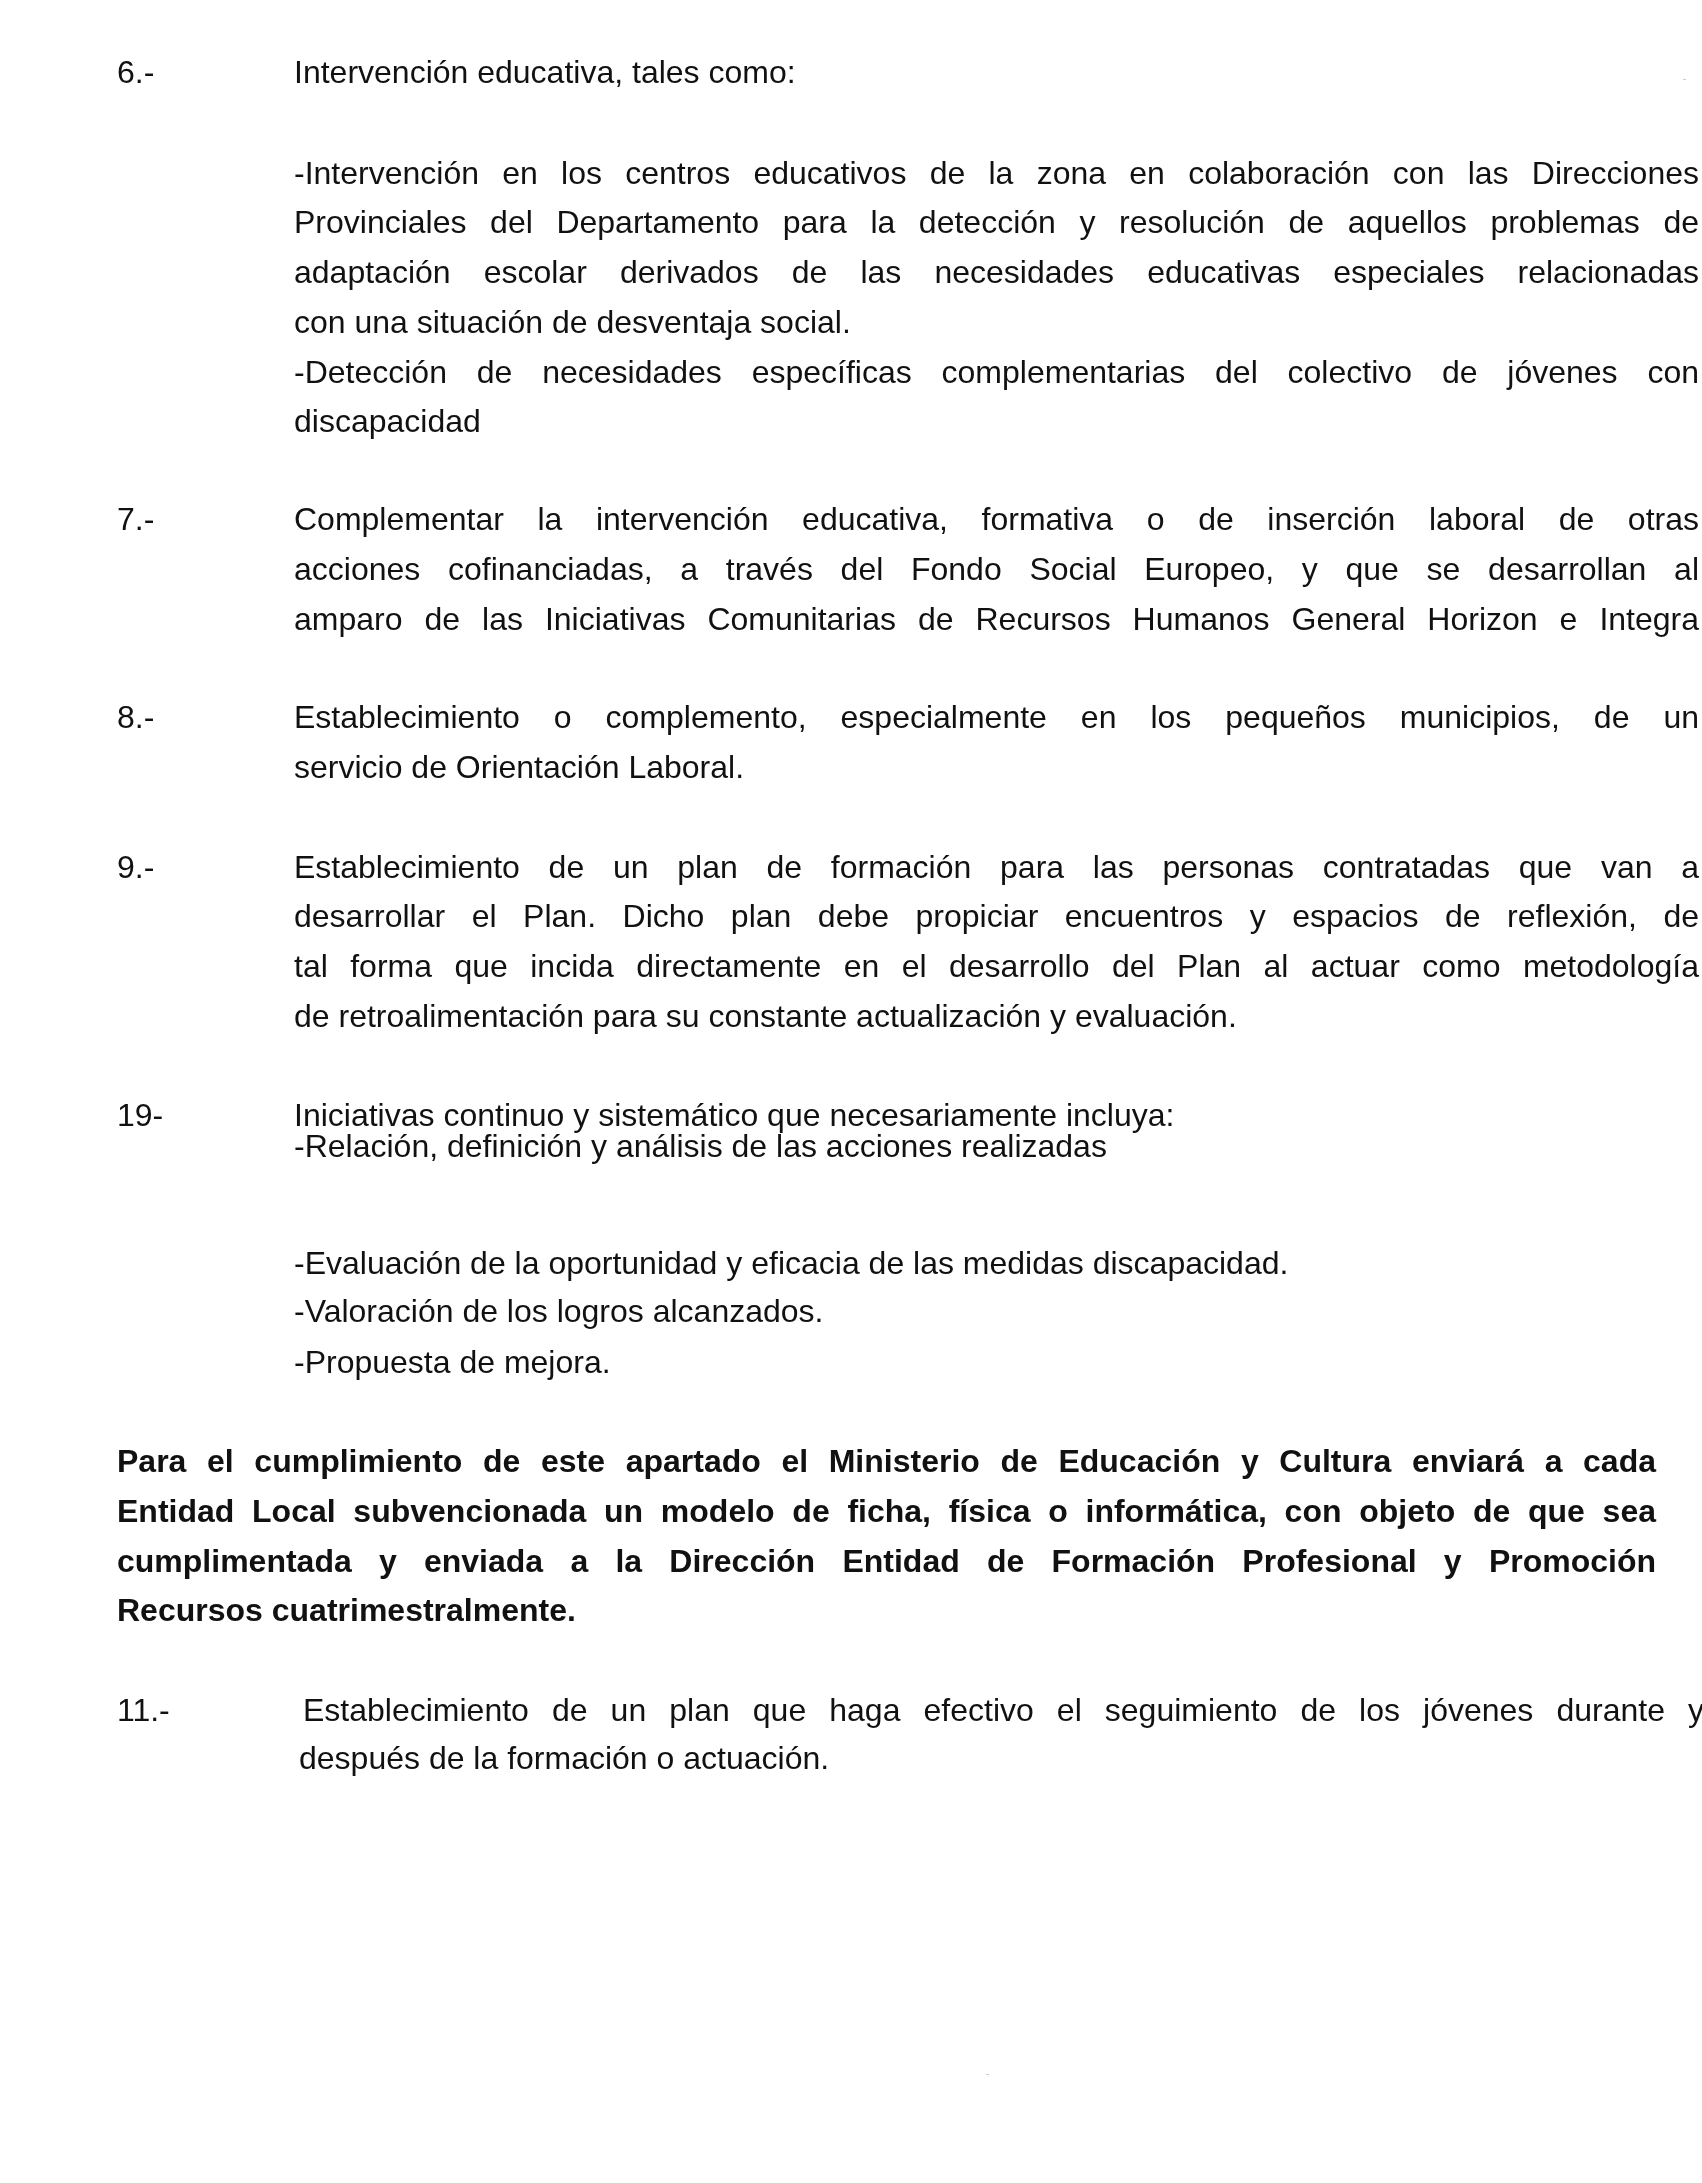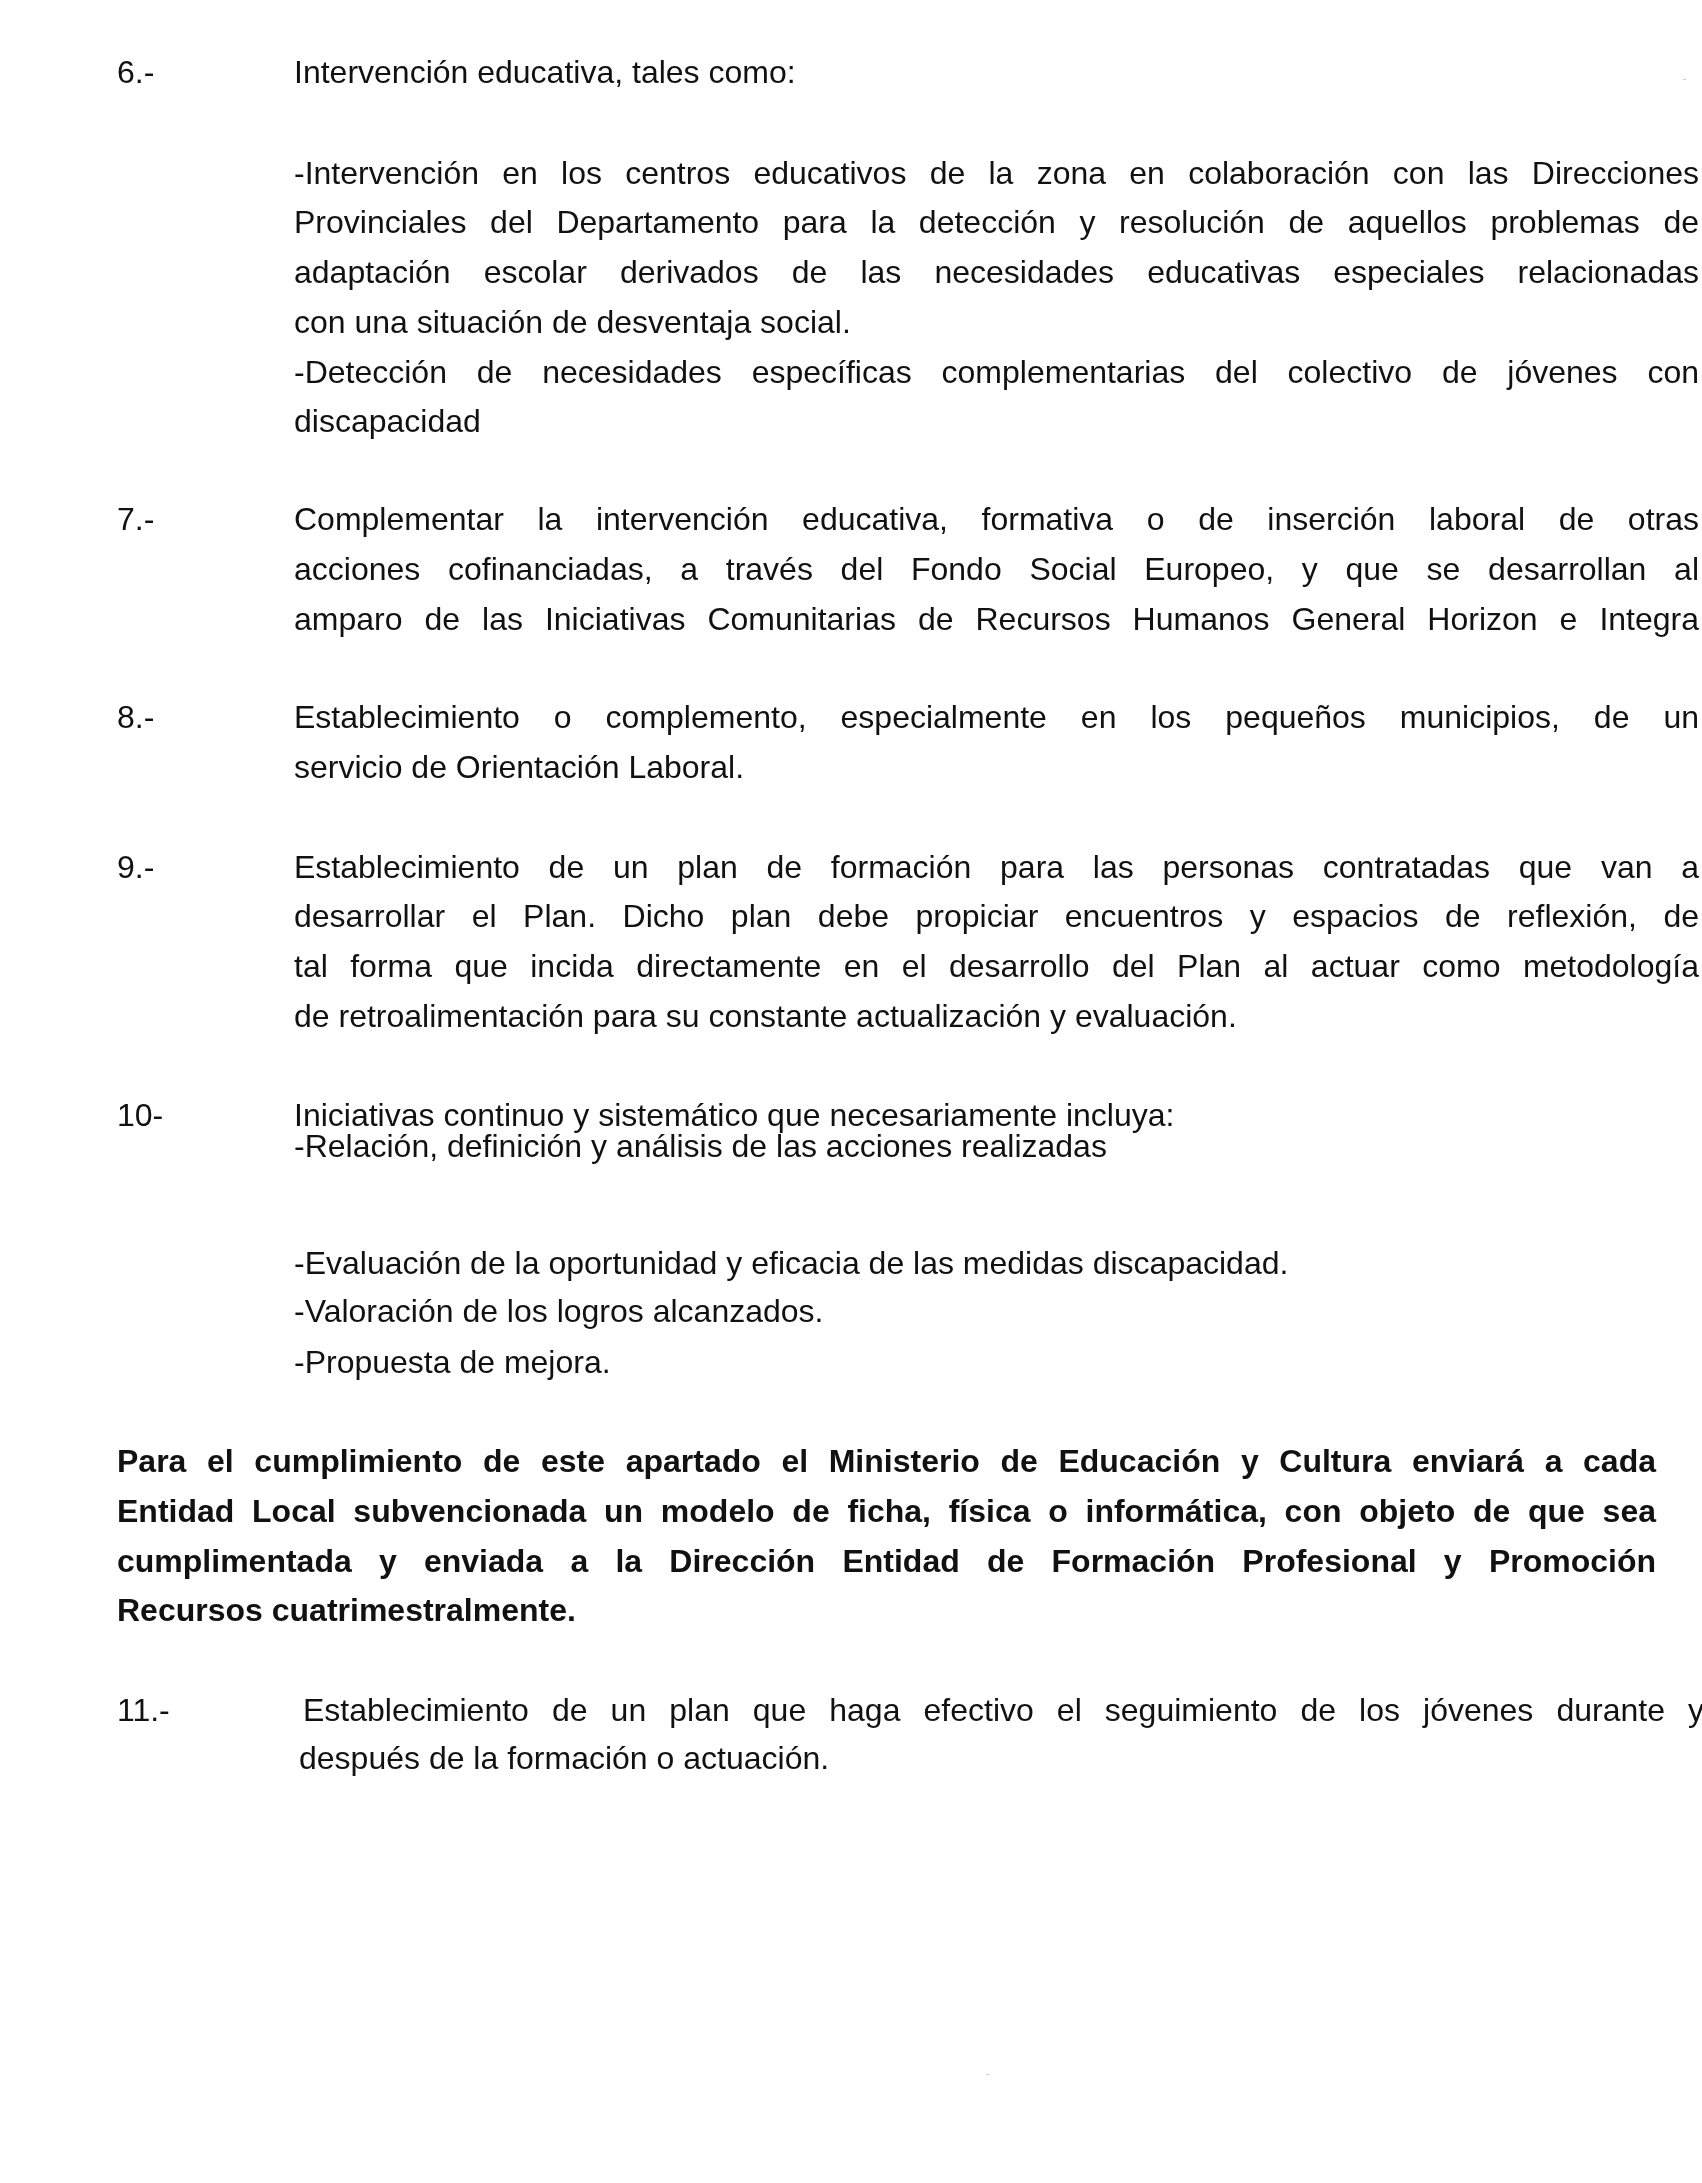--- a/index.html
+++ b/index.html
@@ -36,21 +36,21 @@
 <div class="line num" style="top:697px">8.-</div>
 <div class="line ind just" style="top:697px">Establecimiento o complemento, especialmente en los pequeños municipios,  de un</div>
 <div class="line ind" style="top:747px">servicio de Orientación Laboral.</div>
 
 <div class="line num" style="top:847px">9.-</div>
 <div class="line ind just" style="top:847px">Establecimiento de un plan de formación para las personas contratadas que van a</div>
 <div class="line ind just" style="top:896px">desarrollar el Plan. Dicho plan debe  propiciar  encuentros y espacios de reflexión, de</div>
 <div class="line ind just" style="top:946px">tal forma  que incida directamente en el desarrollo del Plan al actuar como metodología</div>
 <div class="line ind" style="top:996px">de retroalimentación para su constante  actualización y evaluación.</div>
 
-<div class="line num" style="top:1095px">10-</div>
+<div class="line num" style="top:1095px">19-</div>
 <div class="line ind" style="top:1095px">Iniciativas continuo y sistemático que necesariamente incluya:</div>
 <div class="line ind" style="top:1126px">-Relación, definición y análisis de las acciones realizadas</div>
 <div class="line ind" style="top:1243px">-Evaluación de la oportunidad y eficacia de las medidas discapacidad.</div>
 <div class="line ind" style="top:1291px">-Valoración de los logros alcanzados.</div>
 <div class="line ind" style="top:1342px">-Propuesta de mejora.</div>
 
 <div class="line full just" style="top:1441px">Para el cumplimiento de este apartado el Ministerio de Educación y Cultura enviará a cada</div>
 <div class="line full just" style="top:1491px">Entidad Local subvencionada un modelo de ficha, física o informática, con objeto de que sea</div>
 <div class="line full just" style="top:1541px">cumplimentada y enviada a la Dirección Entidad de Formación Profesional y Promoción</div>
 <div class="line full" style="top:1590px">Recursos cuatrimestralmente.</div>

